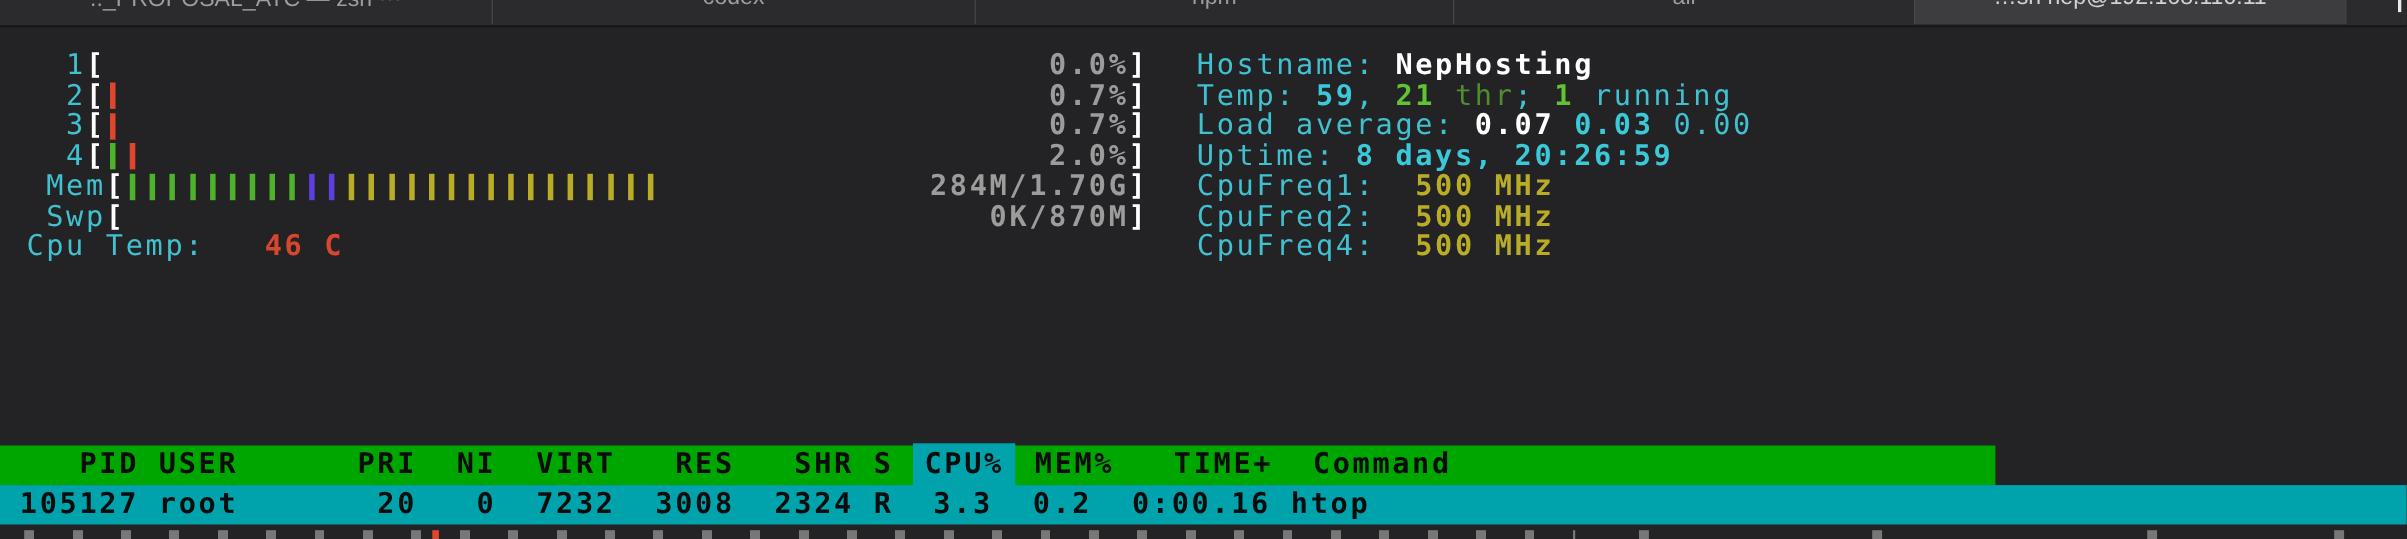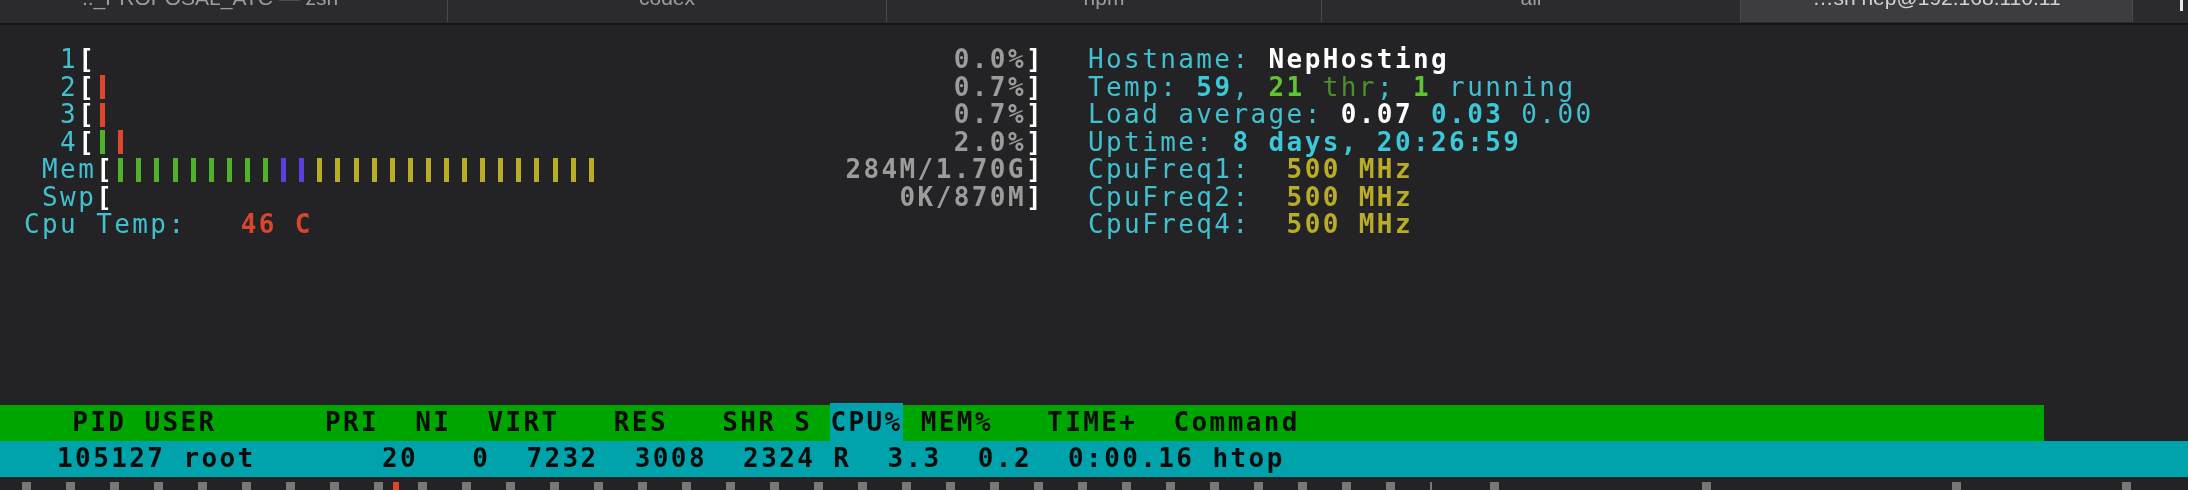--- a/index.html
+++ b/index.html
@@ -57,27 +57,27 @@
   .c-cyanB  { color:#3bc8d8; font-weight:bold; }
   .c-whiteB { color:#ffffff; font-weight:bold; }
   .c-greenB { color:#5fc334; font-weight:bold; }
   .c-green  { color:#4e8f2c; }
   .c-oliveB { color:#b9ad27; font-weight:bold; }
   .c-redB   { color:#d8462e; font-weight:bold; }
 
   
   .ptable { position:absolute; left:0; top:380px; width:2188px; }
   .thead {
-    width:2044px; height:36px; background:#00a600; color:#0c0c0c;
+    width:1814px; height:36px; background:#00a600; color:#0c0c0c;
     display:flex; align-items:center; white-space:pre; font-weight:bold;
   }
-  .sortcol { background:#00a3ac; padding:6px 0; }
+  .sortcol { background:#00a3ac; padding:6px 10px; }
   .trow {
     width:2188px; height:36px; background:#00a3ac; color:#0c0c0c;
-    display:flex; align-items:center; white-space:pre; font-weight:bold;padding-left:39px;
+    display:flex; align-items:center; white-space:pre; font-weight:bold;
   }
   .clipped-row { position:relative; width:2188px; height:13px; background:#232325; overflow:hidden; }
   .clip-marks {
     position:absolute; left:22px; top:5px; width:1410px; height:8px; opacity:.55;
     background:repeating-linear-gradient(90deg,#bdbdbd 0 9px, transparent 9px 44px);
   }
   .clip-mark { position:absolute; top:5px; width:9px; height:8px; background:#bdbdbd; opacity:.55; }
   .clip-red  { position:absolute; left:393px; top:5px; width:6px; height:8px; background:#e0462e; }
 </style>
 </head>

